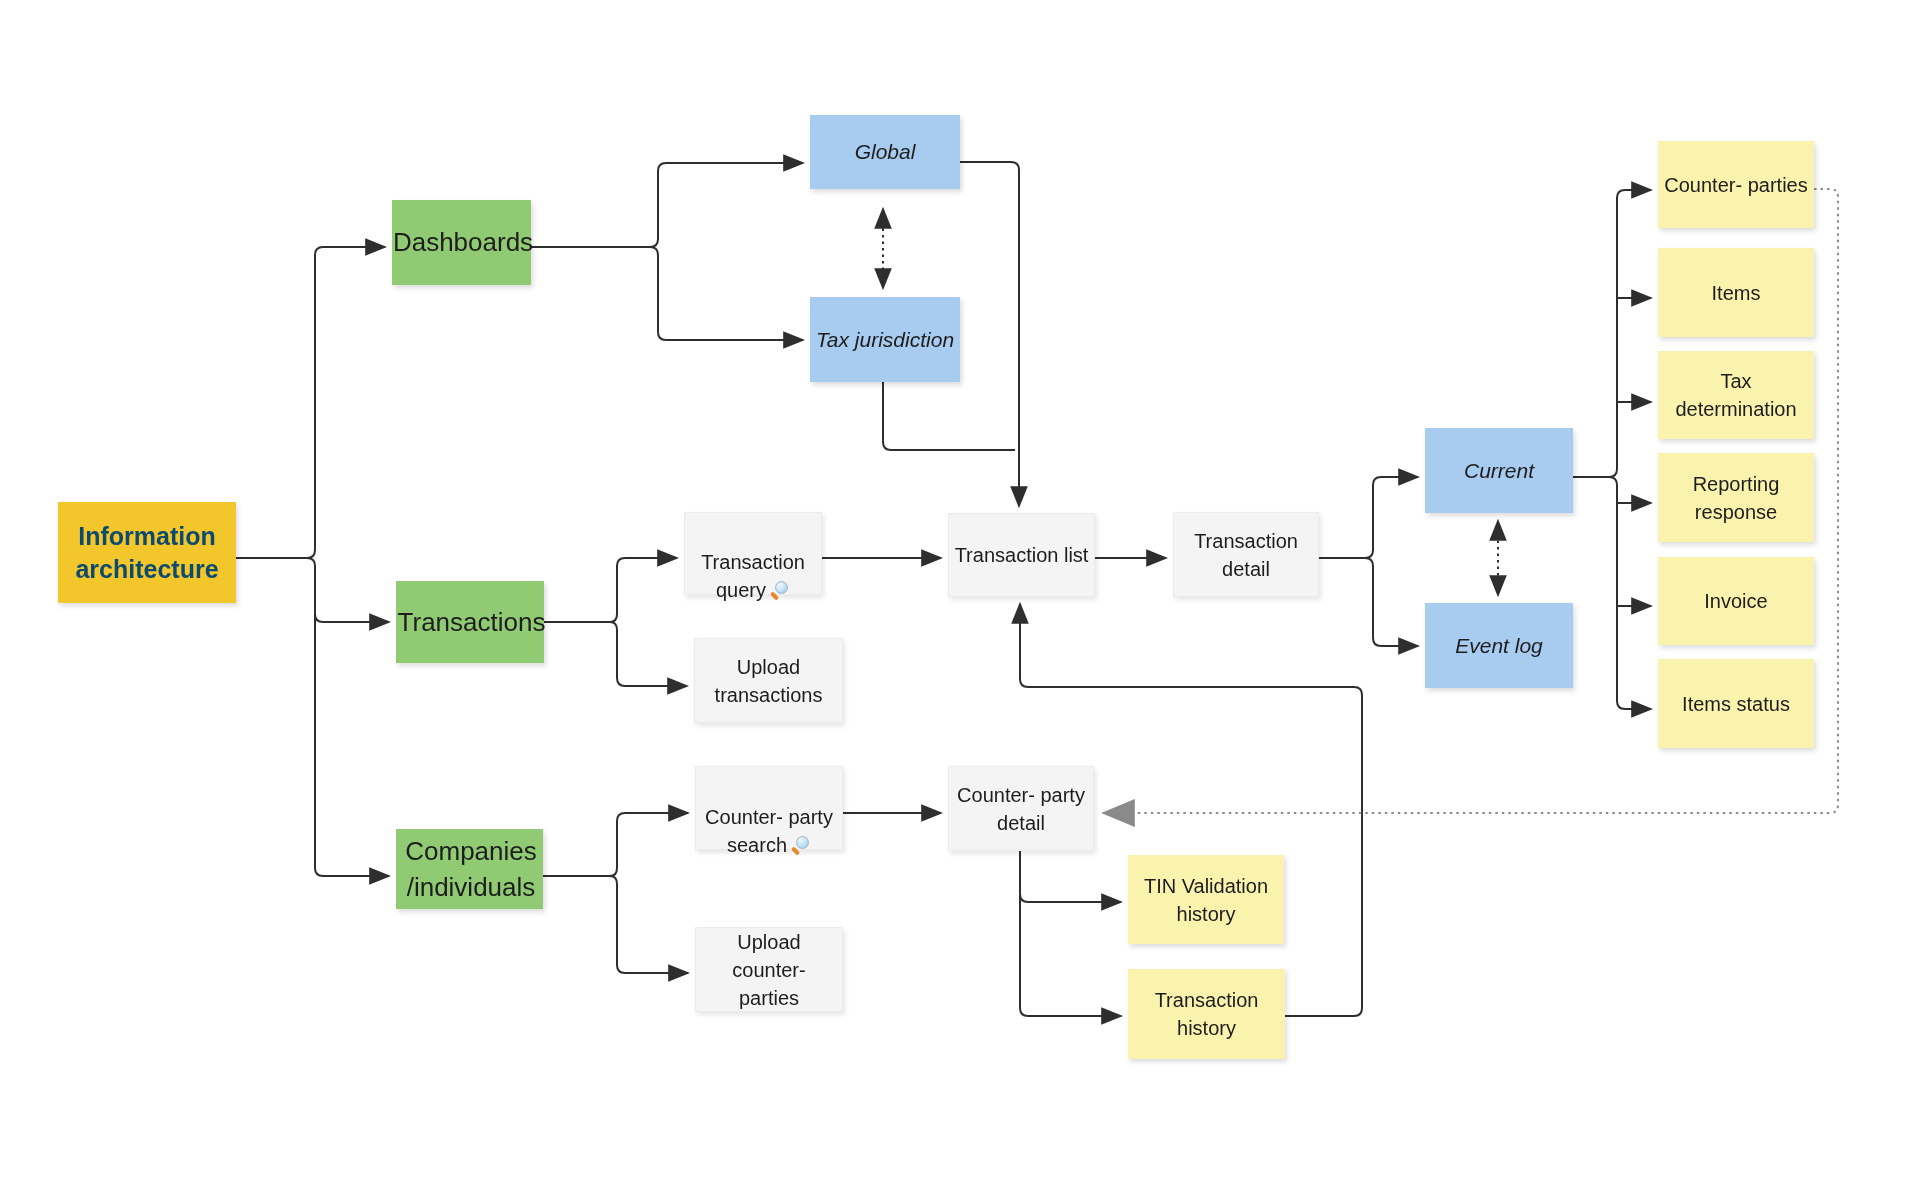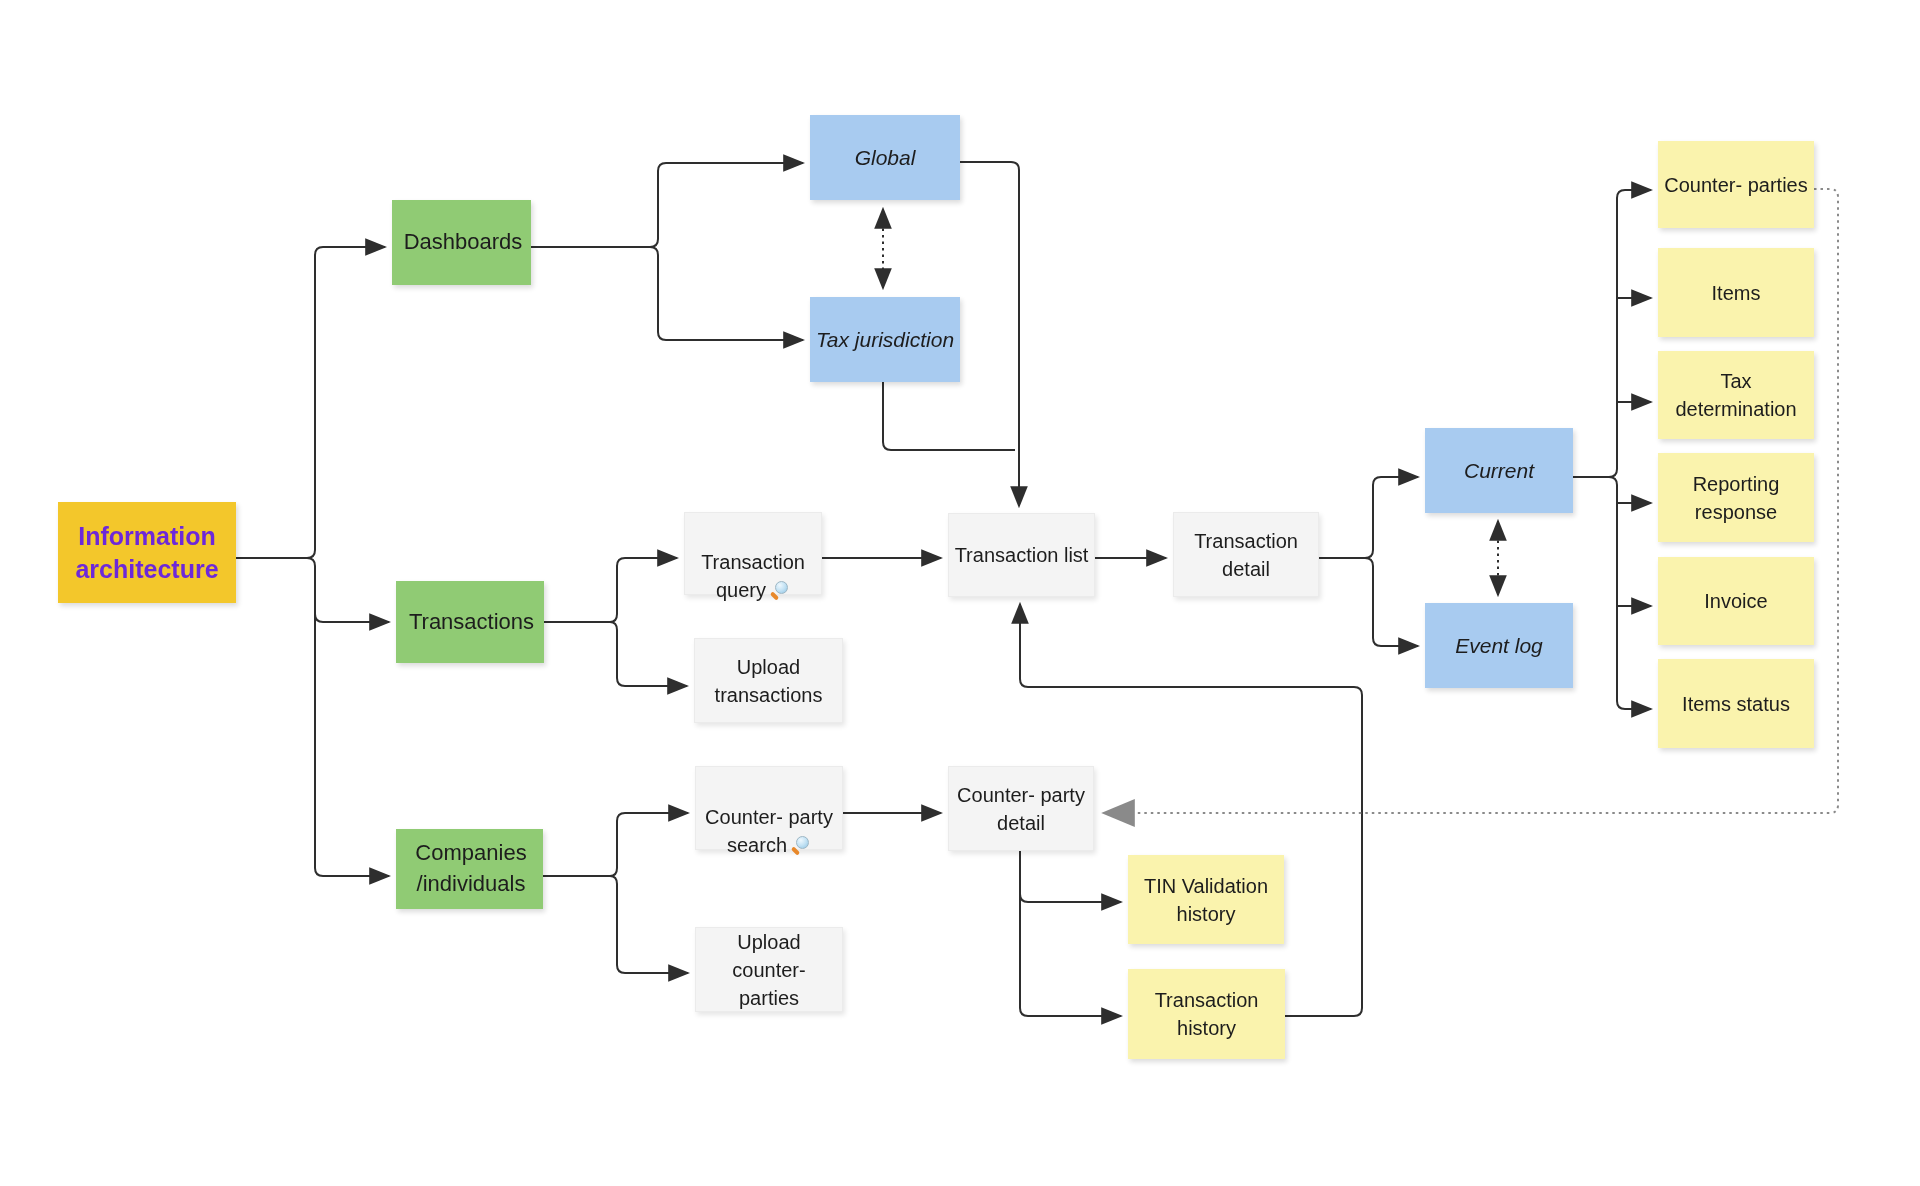--- a/index.html
+++ b/index.html
@@ -14,23 +14,23 @@
   .box {
     position:absolute;
     display:flex; align-items:center; justify-content:center;
     text-align:center;
     font-size:20px; line-height:1.4; color:#1d1d1d;
     padding:3px 5px; box-sizing:border-box;
     box-shadow:2px 3px 5px rgba(0,0,0,0.14);
   }
   .root {
     background:var(--c-root,#F3C72B);
-    font-weight:700; font-size:25px; line-height:1.3; color:#6d28d9;
+    font-weight:700; font-size:25px; line-height:1.3; color:#0c4a6e;
   }
-  .green { background:var(--c-green,#90CB74); font-size:22px;padding-left:8px; }
+  .green { background:var(--c-green,#90CB74); font-size:26px;padding-left:8px; }
   .blue  { background:var(--c-blue,#A8CBF0); font-style:italic; font-size:21px; }
   .gray  { background:var(--c-gray,#F4F4F4); border:1px solid #ebebeb;
            box-shadow:2px 3px 5px rgba(0,0,0,0.10); }
   .yellow{ background:var(--c-yellow,#FAF3AD); }
   .lblwrap { display:inline;margin-top:45px; }
   
   .mag { display:inline-block; position:relative; width:19px; height:19px;
          vertical-align:-3px; margin-left:5px; }
   .mag .lens {
     position:absolute; left:4px; top:0; width:13px; height:13px;
@@ -111,21 +111,21 @@
   </div>
 
   <div class="box green" style="left:396px;top:581px;width:148px;height:82px">
     <span>Transactions</span>
   </div>
 
   <div class="box green" style="left:396px;top:829px;width:147px;height:80px">
     <span>Companies /individuals</span>
   </div>
 
-  <div class="box blue" style="left:810px;top:115px;width:150px;height:85px">
+  <div class="box blue" style="left:810px;top:115px;width:150px;height:74px">
     <span>Global</span>
   </div>
 
   <div class="box blue" style="left:810px;top:297px;width:150px;height:85px">
     <span>Tax jurisdiction</span>
   </div>
 
   <div class="box gray" style="left:684px;top:512px;width:138px;height:83px">
     <span class="lblwrap"><span>Transaction query</span><span class="mag"><span class="lens"></span><span class="handle"></span></span></span>
   </div>

